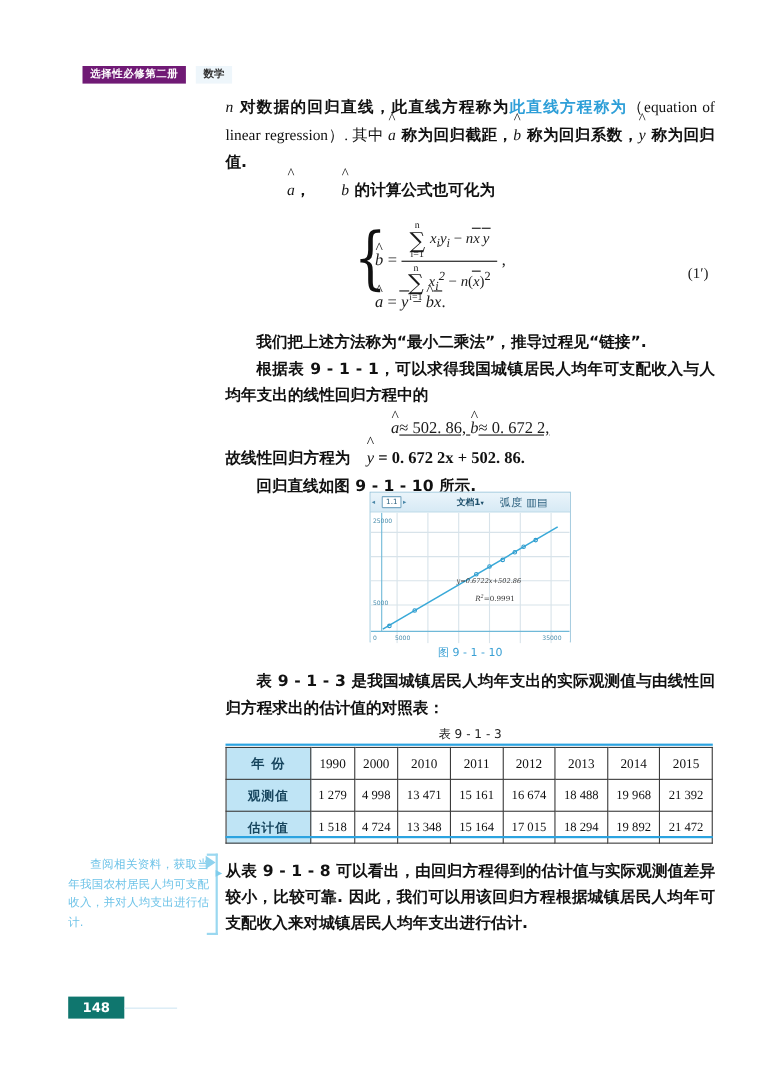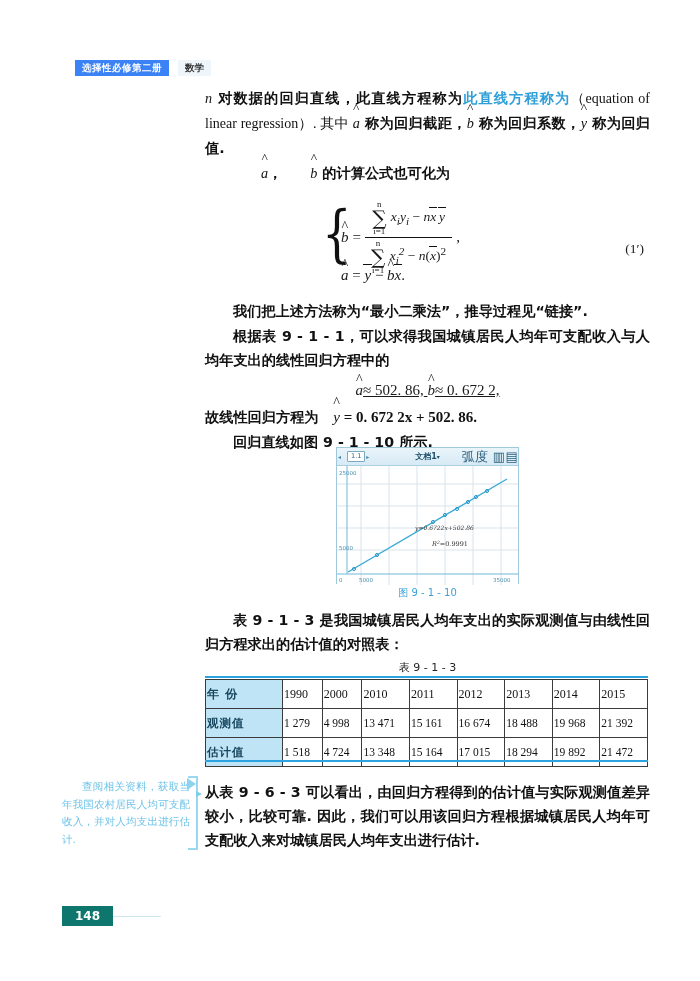--- a/index.html
+++ b/index.html
@@ -9,21 +9,21 @@
     font-family:"Liberation Serif","DejaVu Serif",serif;
     color:#1a1a1a;
     position:relative;
     overflow:hidden;
   }
   .page{position:absolute;inset:0;}
 
   
   .header{position:absolute;left:75px;top:60px;display:flex;align-items:center;gap:9px;}
   .header .chip{
-    background:#3b82f6;color:#fff;font-size:9.5px;letter-spacing:.5px;
+    background:#701a75;color:#fff;font-size:9.5px;letter-spacing:.5px;
     padding:3px 7px 3px 7px;line-height:1;font-family:"DejaVu Sans","Liberation Sans",sans-serif;
     font-weight:600;
   }
   .header .subj{
     font-size:9.5px;color:#333;background:#eef6fb;padding:3px 7px;line-height:1;
     font-family:"DejaVu Sans","Liberation Sans",sans-serif;font-weight:600;
   }
 
   
   .col{position:absolute;left:205px;top:86px;width:445px;}
@@ -76,33 +76,33 @@
           border:1px solid #9fc8dd;background:#fdfeff;box-sizing:border-box;}
   .calc-top{height:17px;background:linear-gradient(#eaf4fa,#d7eaf5);
             border-bottom:1px solid #a9cfe2;display:flex;align-items:center;
             position:relative;font-size:7px;color:#2a5f7d;
             font-family:"DejaVu Sans","Liberation Sans",sans-serif;}
   .pagebox{margin-left:5px;border:1px solid #7aa9c4;background:#fff;padding:0px 3px;
            font-size:6.5px;border-radius:1px;line-height:9px;text-align:right;}
   .arrowL,.arrowR{font-size:6px;color:#4a87a8;margin:0 1px;}
   .doc-title{position:absolute;left:0;right:0;text-align:center;font-size:8px;color:#1d4f6b;font-weight:600;}
   .doc-title .sub{font-size:6px;}
-  .mode{position:absolute;right:0;font-size:13px;color:#2a5f7d;letter-spacing:.3px;}
+  .mode{position:absolute;right:20px;font-size:10px;color:#2a5f7d;letter-spacing:.3px;}
   .plot{position:relative;height:119px;background:#ffffff;overflow:hidden;}
   .plot svg{display:block;}
 
   .fig-cap{position:absolute;left:336px;top:586px;width:183px;text-align:center;
            font-size:10px;color:#3aa0d4;font-family:"DejaVu Sans","Liberation Sans",sans-serif;}
 
   
   .tbl-cap{position:absolute;left:205px;top:660px;width:445px;text-align:center;
            font-size:11px;font-family:"DejaVu Sans","Liberation Sans",sans-serif;color:#222;}
   table.data{position:absolute;left:205px;top:679px;width:443px;border-collapse:collapse;
              font-family:"Liberation Serif","DejaVu Serif",serif;font-size:11.5px;}
-  table.data td{border:1px solid #3b3b3b;text-align:left;height:26px;color:#111;
+  table.data td{border:1px solid #3b3b3b;text-align:center;height:26px;color:#111;
                 white-space:nowrap;}
   table.data td.rowhead{background:#bfe4f5;width:74px;font-size:11.5px;letter-spacing:2px;
                 font-family:"DejaVu Sans","Liberation Sans",sans-serif;font-weight:600;
                 color:#17455e;letter-spacing:1px;}
   table.data tr.head td{font-size:12px;}
   .tbl-top-rule{position:absolute;left:205px;top:676px;width:443px;height:2px;background:#2ba3e0;}
   .tbl-bot-rule{position:absolute;left:205px;top:760px;width:443px;height:2px;background:#2ba3e0;}
 
   
   .note{position:absolute;left:62px;top:778px;width:128px;
@@ -297,21 +297,21 @@
   <div class="tbl-bot-rule"></div>
 
   <div class="note">
     <span class="ind">查阅相关资料，获取当年我国农村居民人均可支配收入，并对人均支出进行估计.</span>
   </div>
   <div class="note-bracket"></div>
   <div class="note-tri"></div>
   <div class="para-bullet"></div>
 
   <div class="closing">
-    <p class="body">从表 9 - 6 - 3 可以看出，由回归方程得到的估计值与实际观测值差异较小，比较可靠. 因此，我们可以用该回归方程根据城镇居民人均年可支配收入来对城镇居民人均年支出进行估计.</p>
+    <p class="body">从表 9 - 1 - 8 可以看出，由回归方程得到的估计值与实际观测值差异较小，比较可靠. 因此，我们可以用该回归方程根据城镇居民人均年可支配收入来对城镇居民人均年支出进行估计.</p>
   </div>
 
   <div class="footer">
     <span class="pgnum">148</span>
     <span class="pgrule"></span>
   </div>
 
 </div>
 
 </body></html>

